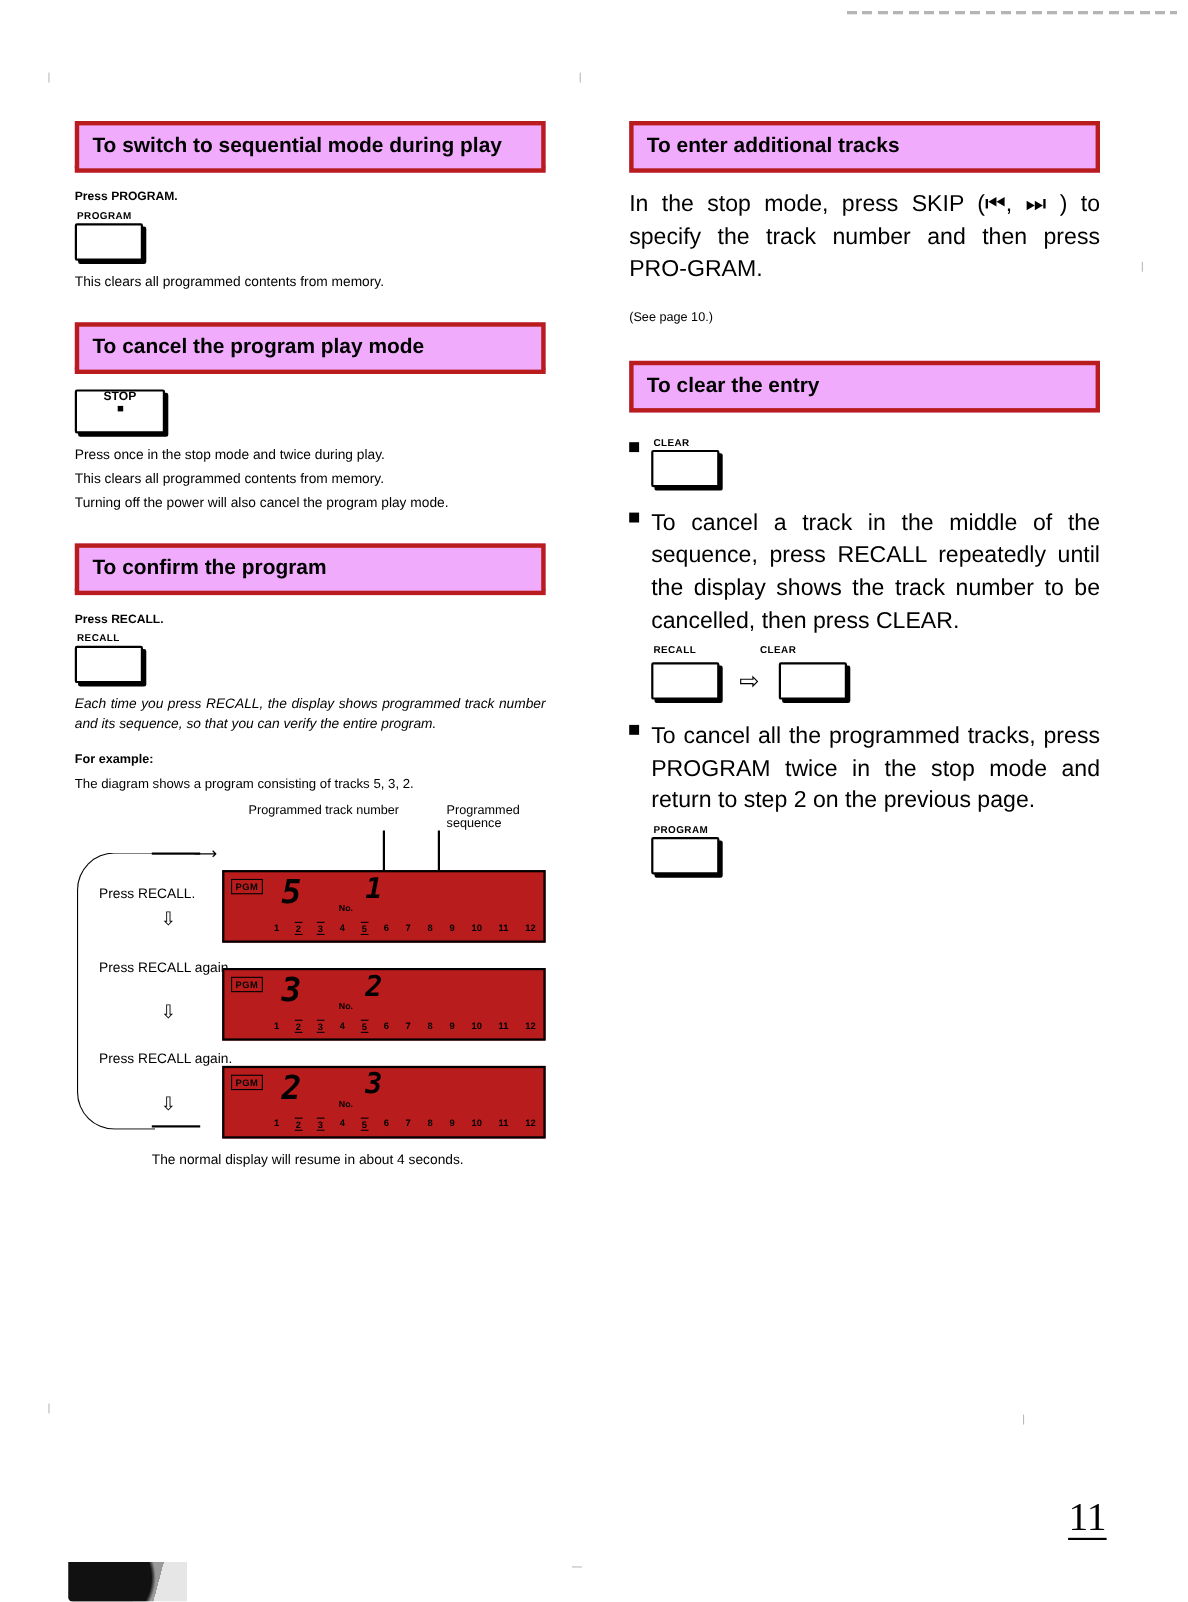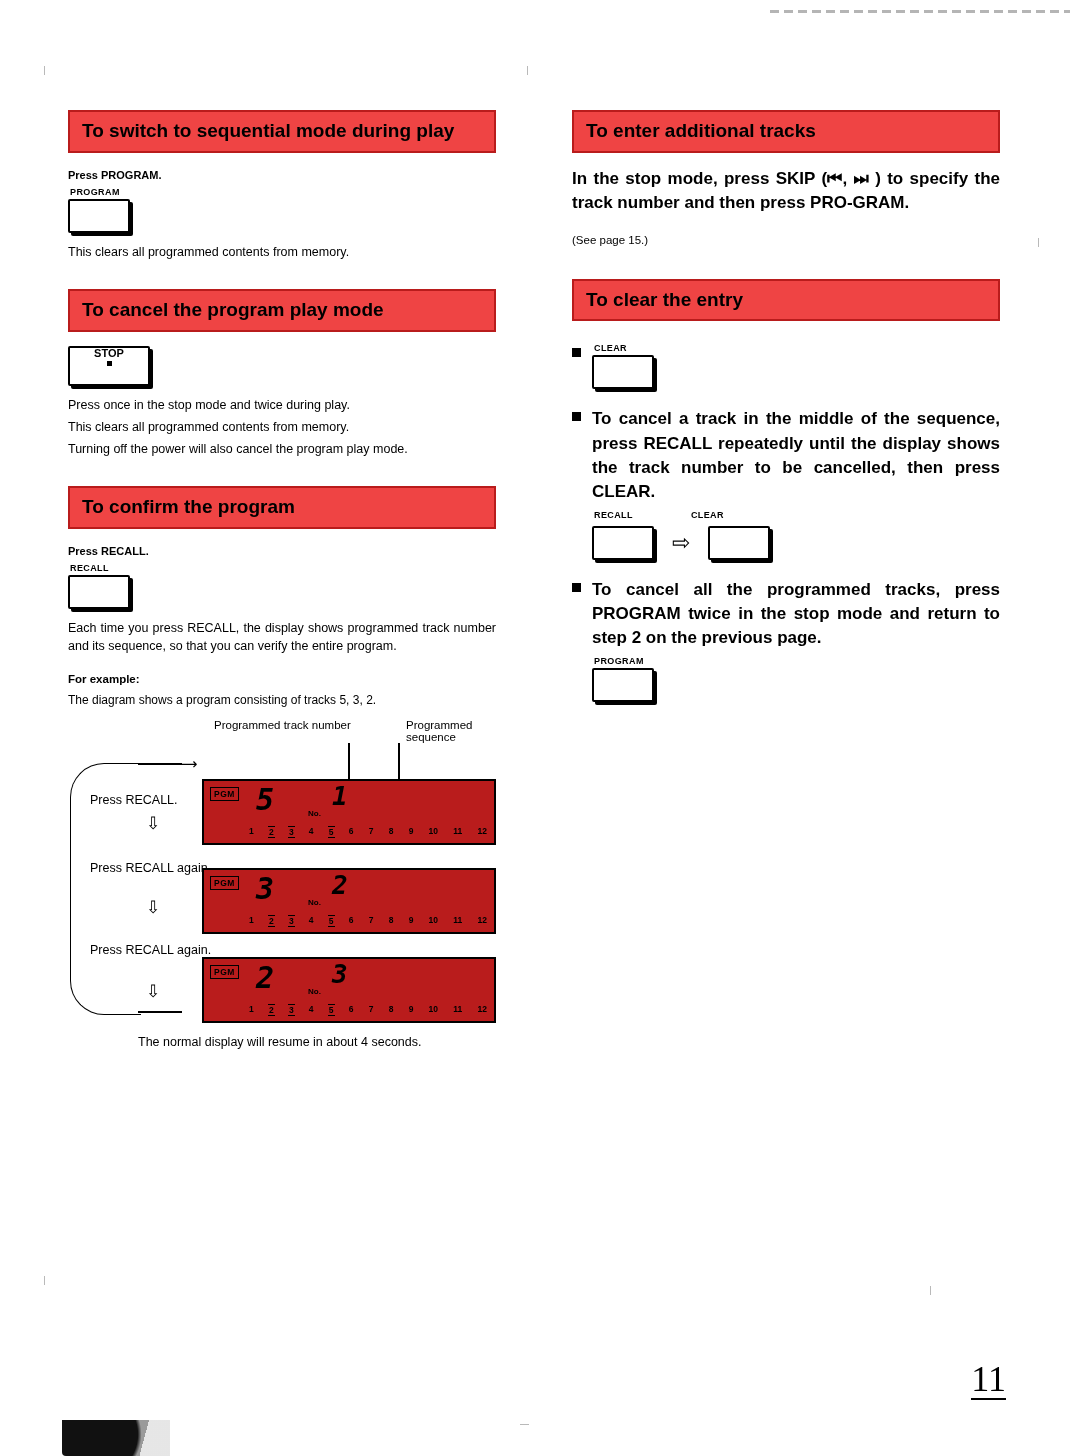--- a/index.html
+++ b/index.html
@@ -42,26 +42,26 @@
 
   .col-left  { position: absolute; left: 68px;  top: 110px; width: 428px; }
   .col-right { position: absolute; left: 572px; top: 110px; width: 428px; }
 
   
   .head {
     position: relative;
     margin-bottom: 14px;
   }
   .head .box {
-    border: 2px solid #b91c1c;
+    border: 4px solid #b91c1c;
     padding: 7px 10px 8px 12px;
     font-size: 19px;
     font-weight: bold;
     line-height: 1.25;
-    background: #ef4444;
+    background: #f0abfc;
     position: relative;
     z-index: 2;
     display: inline-block;
   }
   .head.full .box { display: block; }
   .head .rule {
     position: absolute;
     left: 0; right: 0;
     bottom: 4px;
     height: 2px;
@@ -72,21 +72,21 @@
   h3.sub {
     font-size: 11px;
     font-weight: bold;
     margin: 16px 0 3px 0;
   }
   p.body {
     font-size: 12.5px;
     line-height: 1.45;
     margin: 10px 0 0 0;
   }
-  p.body.just { text-align: justify; }
+  p.body.just { text-align: justify; font-style: italic; }
   p.tight { margin-top: 4px; }
 
   .btn-label {
     font-size: 9px;
     font-weight: bold;
     letter-spacing: .4px;
     margin: 6px 0 2px 2px;
   }
   .btn {
     width: 58px; height: 30px;
@@ -103,22 +103,22 @@
     font-size: 11px; font-weight: bold; line-height: 1;
   }
   .btn.stop .sq {
     width: 5px; height: 5px; background: #000; margin-top: 2px;
   }
 
   
   .bullet {
     position: relative;
     padding-left: 20px;
-    font-size: 17px;
-    font-weight: bold;
+    font-size: 21px;
+    font-weight: normal;
     line-height: 1.42;
     text-align: justify;
     margin-top: 18px;
   }
   .bullet:first-child { margin-top: 0; }
   .bullet .sq {
     position: absolute;
     left: 0; top: 5px;
     width: 9px; height: 9px;
     background: #000;
@@ -279,21 +279,21 @@
     <div class="btn-label">RECALL</div>
     <div class="btn"></div>
     <p class="body just">Each time you press RECALL, the display shows programmed track number and its sequence, so that you can verify the entire program.</p>
 
     <p class="body" style="font-weight:bold; font-size:11.5px; margin-top:16px;">For example:</p>
     <p class="body tight" style="font-size:12px;">The diagram shows a program consisting of tracks 5, 3, 2.</p>
 
     <div class="example-wrap">
 
       <div class="cap-row">
-        <span style="left:4px;">Programmed track number</span>
+        <span style="left:16px;">Programmed track number</span>
         <span style="left:196px;">Programmed sequence</span>
       </div>
 
       <div class="diagram">
 
         <div class="leader" style="left:280px; top:0px; width:1.6px; height:52px;"></div>
         <div class="leader" style="left:330px; top:0px; width:1.6px; height:52px;"></div>
 
         <div class="loop"></div>
         <div class="leader" style="left:70px; top:20px; width:44px; height:1.6px;"></div>
@@ -379,21 +379,21 @@
   </div>
 
   <div class="col-right">
 
     <div class="head full">
       <div class="rule"></div>
       <div class="box">To enter additional tracks</div>
     </div>
 
     <p class="bullet" style="padding-left:0; margin-top:10px;">In the stop mode, press SKIP (⏮, ⏭ ) to specify the track number and then press PRO-GRAM.</p>
-    <p class="body tight" style="font-size:11.5px;">(See page 15.)</p>
+    <p class="body tight" style="font-size:11.5px;">(See page 10.)</p>
 
     <div class="head full" style="margin-top:30px;">
       <div class="rule"></div>
       <div class="box">To clear the entry</div>
     </div>
 
     <div class="bullet" style="margin-top:22px;">
       <span class="sq"></span>
     </div>
     <div style="margin-left:20px;">

